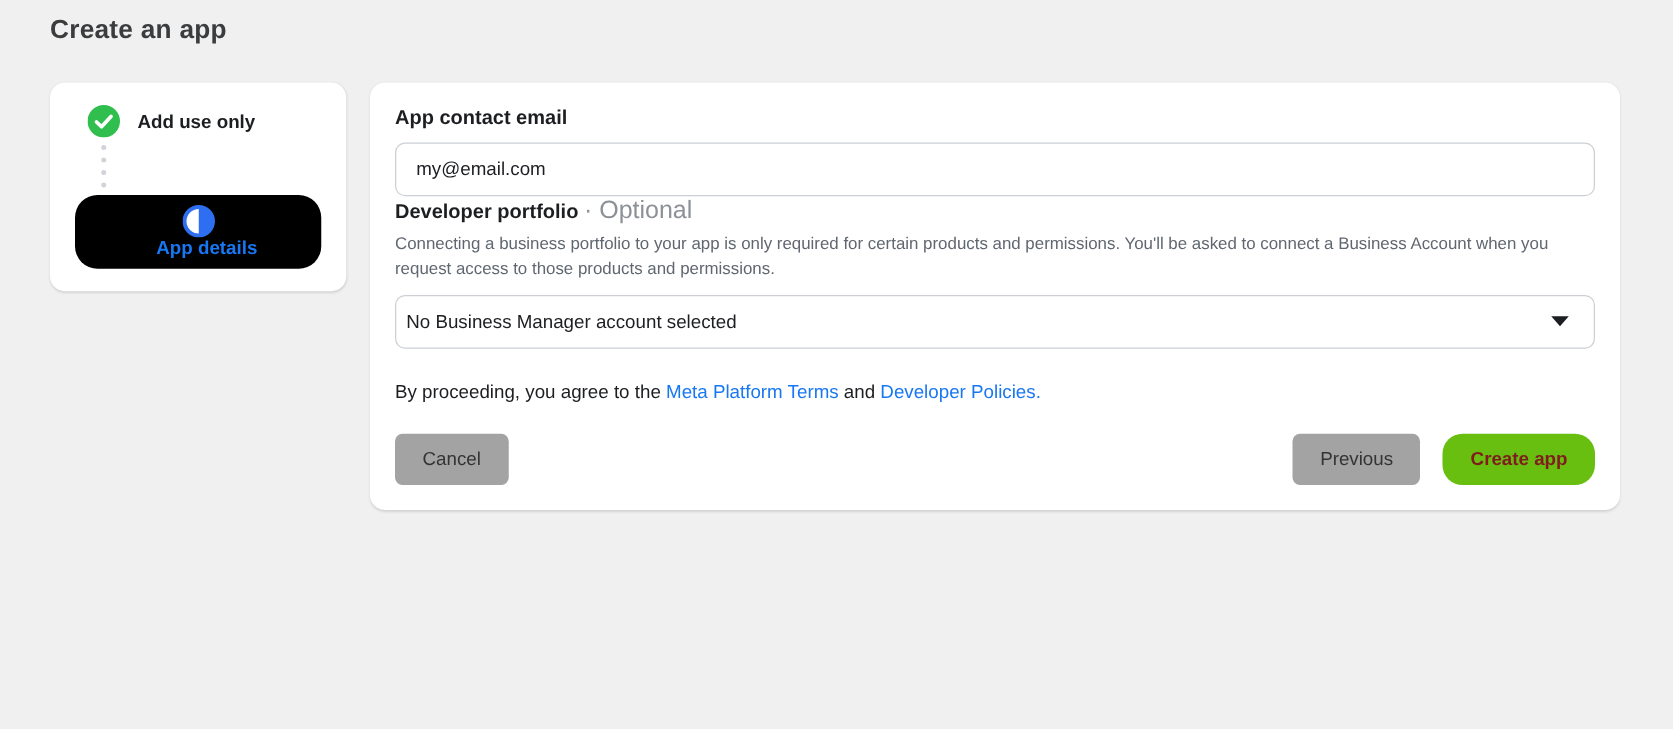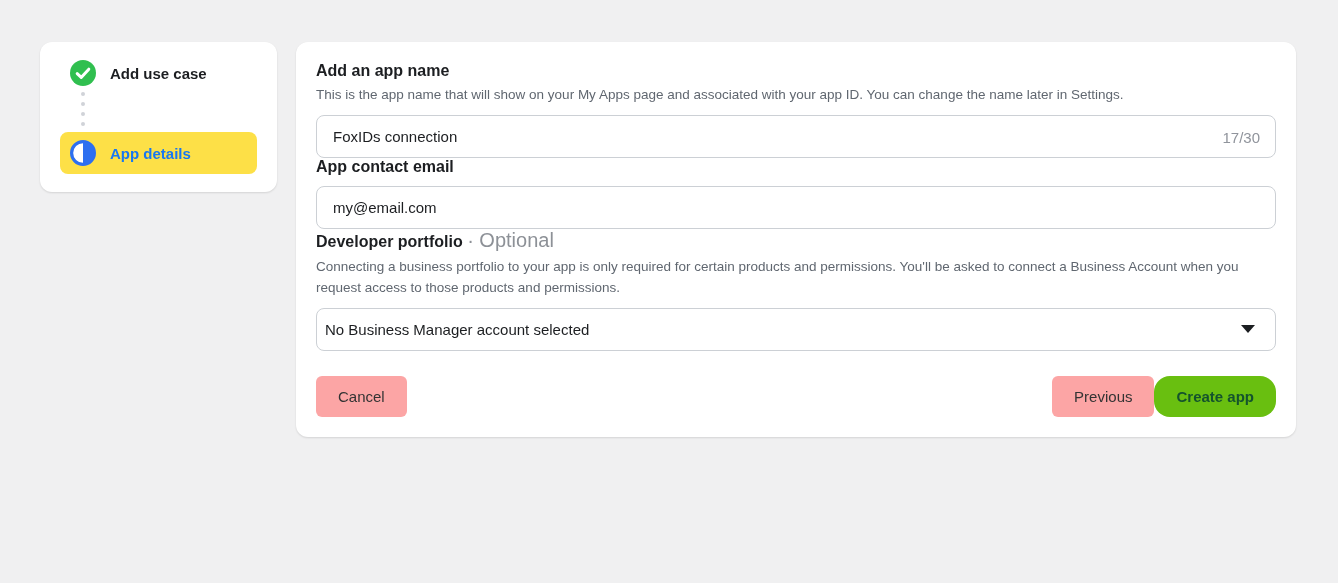--- a/index.html
+++ b/index.html
@@ -31,23 +31,24 @@
     border-radius:12px;
     box-shadow:0 1px 2px rgba(0,0,0,.12);
     padding:18px 20px;
   }
   .step {
     display:flex;
     align-items:center;
     padding:0 10px;
   }
   .step.current {
-    background:#fde047;
-    border-radius:8px;
+    background:#000000;
+    border-radius:18px;
     padding:8px 10px;
+    flex-direction:column;
   }
   .step-icon { width:26px; height:26px; flex:0 0 26px; display:block; }
   .step-label {
     margin-left:14px;
     font-size:15px;
     font-weight:700;
     color:#1c1e21;
     white-space:nowrap;
   }
   .step.current .step-label { color:#1877f2; }
@@ -140,55 +141,56 @@
     text-decoration:none;
     cursor:pointer;
   }
 
   .footer-row {
     margin-top:25px;
     display:flex;
     align-items:center;
     justify-content:space-between;
   }
-  .footer-right { display:flex; gap:0; }
+  .footer-right { display:flex; gap:18px; }
   .btn {
     border:none;
     border-radius:6px;
     font-family:"Liberation Sans", sans-serif;
     font-size:15px;
     padding:12px 22px;
     cursor:pointer;
   }
   .btn-neutral {
-    background:#fca5a5;
+    background:#a3a3a3;
     color:#333;
   }
   .btn-primary {
     background:#69bf10;
-    color:#14532d;
+    color:#7f1d1d;
     font-weight:700;
     border-radius:16px;
   }
 </style>
 </head>
 <body>
 
 <div class="page">
+  <h1 class="page-title">Create an app</h1>
 
   <div class="layout">
 
     <div class="stepper-card">
 
       <div class="step">
         <svg class="step-icon" viewBox="0 0 26 26">
           <circle cx="13" cy="13" r="13" fill="#30bf4f"></circle>
           <path d="M7.2 13.6 L11.2 17.4 L18.8 9.2" stroke="#fff" stroke-width="3" fill="none" stroke-linecap="round" stroke-linejoin="round"></path>
         </svg>
-        <span class="step-label">Add use case</span>
+        <span class="step-label">Add use only</span>
       </div>
 
       <div class="connector">
         <span class="dot"></span>
           <span class="dot"></span>
       </div>
 
 
       <div class="connector">
         <span class="dot"></span>
@@ -200,48 +202,43 @@
           <circle cx="13" cy="13" r="11.4" fill="#fff" stroke="#2d6ff0" stroke-width="3.2"></circle>
           <path d="M13 1.4 A11.6 11.6 0 0 1 13 24.6 Z" fill="#2d6ff0"></path>
         </svg>
         <span class="step-label">App details</span>
       </div>
 
     </div>
 
     <div class="main-card">
 
-      <div class="form-section">
-        <div class="section-label">Add an app name</div>
-        <div class="section-desc">This is the app name that will show on your My Apps page and associated with your app ID. You can change the name later in Settings.</div>
-        <div class="input-wrap">
-          <input type="text" class="text-input" value="FoxIDs connection" style="">
-          <span class="char-counter">17/30</span>
-        </div>
-      </div>
 
       <div class="form-section">
         <div class="section-label">App contact email</div>
         <div class="input-wrap">
           <input type="text" class="text-input" value="my@email.com" style="">
         </div>
       </div>
 
       <div class="form-section">
         <div class="section-label">
           <span>Developer portfolio</span>
           <span class="optional-tag">· Optional</span>
         </div>
         <div class="section-desc">Connecting a business portfolio to your app is only required for certain products and permissions. You'll be asked to connect a Business Account when you request access to those products and permissions.</div>
         <div class="select-box">
           <span>No Business Manager account selected</span>
           <span class="caret-down"></span>
         </div>
       </div>
 
+      <div class="legal-text">
+        <span>By proceeding, you agree to the </span><a>Meta Platform Terms</a><span> and </span><a>Developer Policies</a><a>.</a>
+      </div>
 
       <div class="footer-row">
         <button class="btn btn-neutral">Cancel</button>
         <div class="footer-right">
           <button class="btn btn-neutral">Previous</button>
           <button class="btn btn-primary">Create app</button>
         </div>
       </div>
 
     </div>

